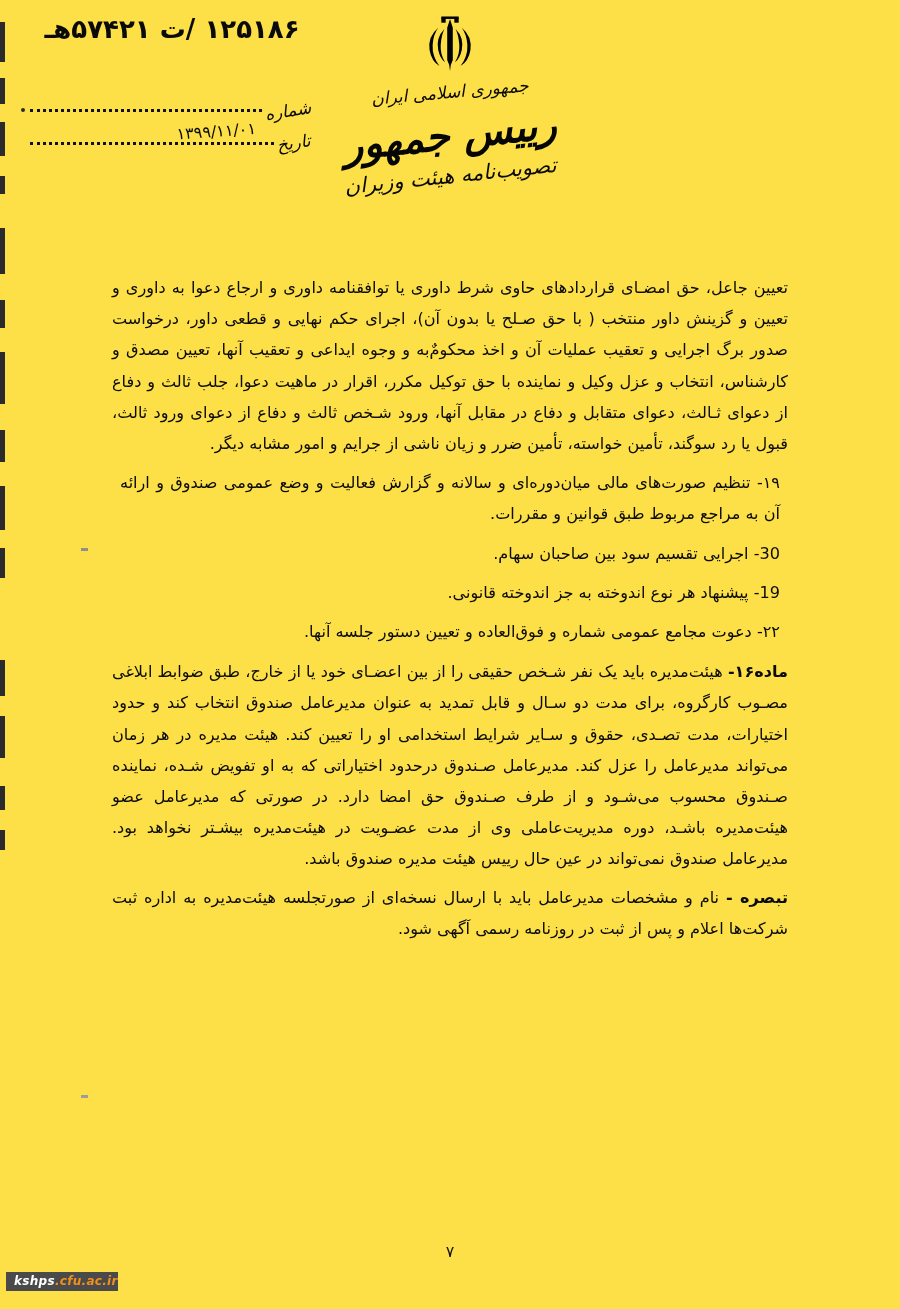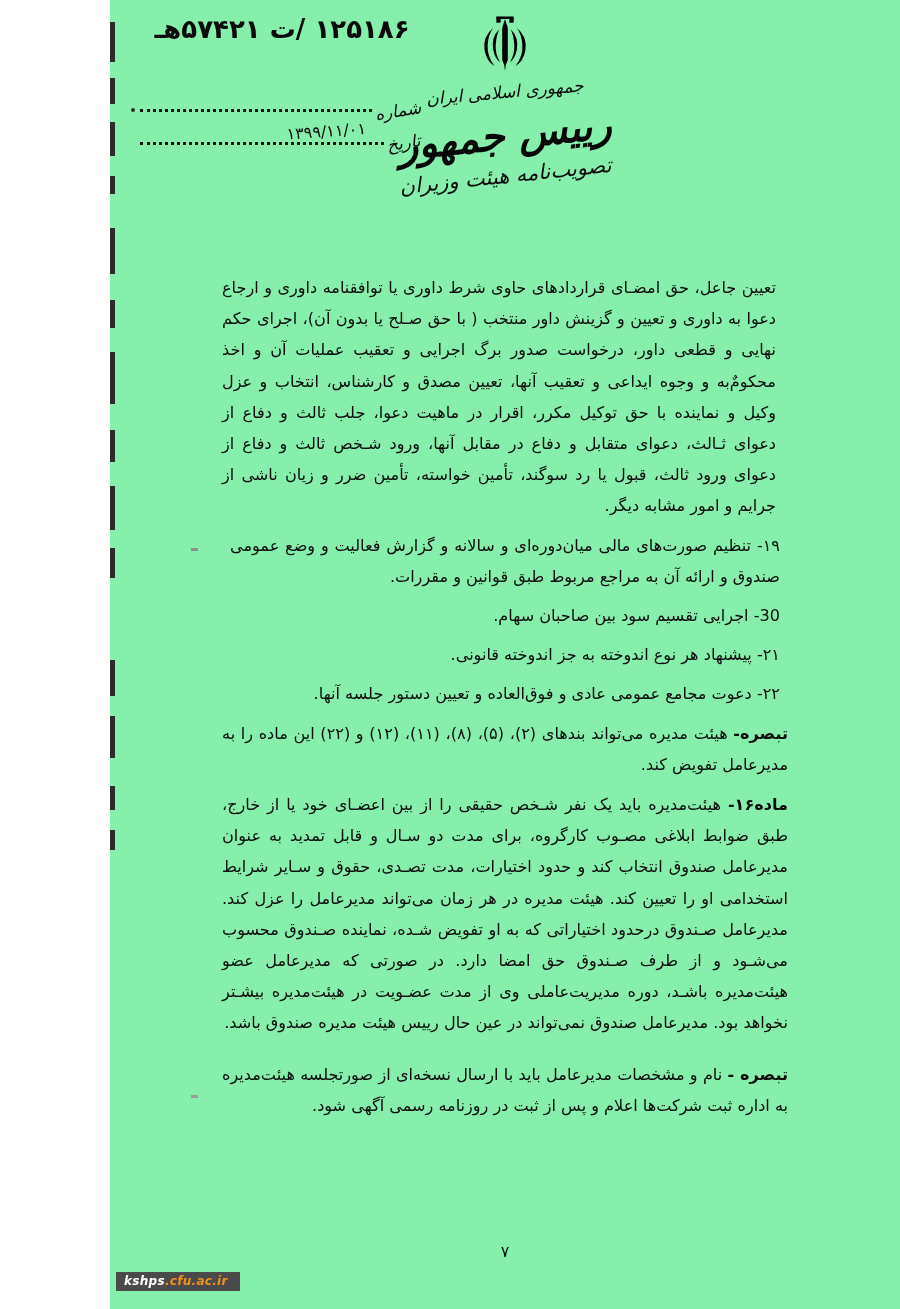--- a/index.html
+++ b/index.html
@@ -6,23 +6,23 @@
   html, body {
     margin: 0;
     padding: 0;
     background: #ffffff;
   }
   body {
     font-family: "DejaVu Sans", "Liberation Sans", sans-serif;
   }
   .page {
     position: relative;
-    width: 790px;
+    width: 900px;
     height: 1309px;
-    background: #86efac;
+    background: #fde047;
     overflow: hidden;
     box-sizing: border-box;
   }
 
   
   .edge-marks {
     position: absolute;
     left: 0;
     top: 0;
     width: 7px;
@@ -152,21 +152,21 @@
     top: 272px;
     right: 112px;
     left: 112px;
     direction: rtl;
     text-align: justify;
     color: #0b0b0b;
     font-size: 16.1px;
     line-height: 31.2px;
   }
   .para {
-    margin: 0 12px 0 0;
+    margin: 0 0 0 0;
     text-align: justify;
     text-align-last: right;
   }
   .para.just-all {
     text-align: justify;
   }
   .num-item {
     margin: 8px;
     text-align: justify;
     text-align-last: right;
@@ -182,21 +182,21 @@
     bottom: 48px;
     text-align: center;
     font-size: 16px;
     color: #111;
   }
   .watermark {
     position: absolute;
     left: 6px;
     bottom: 18px;
     background: #4a4a4a;
-    padding: 3px 12px 4px 8px;
+    padding: 3px 0 4px 8px;
     font-size: 12px;
     font-weight: 700;
     font-style: italic;
     letter-spacing: 0.3px;
     direction: ltr;
     white-space: nowrap;
     line-height: 1;
   }
   .wm-a { color: #ffffff; }
   .wm-b { color: #f0901e; }
@@ -294,43 +294,39 @@
       <span>۱۹-</span>
       <span>تنظیم صورت‌های مالی میان‌دوره‌ای و سالانه و گزارش فعالیت و وضع عمومی صندوق و ارائه آن به مراجع مربوط طبق قوانین و مقررات.</span>
     </p>
 
     <p class="num-item">
       <span>30-</span>
       <span>اجرایی تقسیم سود بین صاحبان سهام.</span>
     </p>
 
     <p class="num-item">
-      <span>۲۱-</span>
+      <span>19-</span>
       <span>پیشنهاد هر نوع اندوخته به جز اندوخته قانونی.</span>
     </p>
 
     <p class="num-item">
       <span>۲۲-</span>
-      <span>دعوت مجامع عمومی عادی و فوق‌العاده و تعیین دستور جلسه آنها.</span>
-    </p>
-
-
-
-
-    <p class="note-para">
-      <span class="lead">تبصره-</span>
-      <span>هیئت مدیره می‌تواند بندهای (۲)، (۵)، (۸)، (۱۱)، (۱۲) و (۲۲) این ماده را به مدیرعامل تفویض کند.</span>
-    </p>
+      <span>دعوت مجامع عمومی شماره و فوق‌العاده و تعیین دستور جلسه آنها.</span>
+    </p>
+
+
+
+
 
     <p class="note-para" style="margin-top:9px;">
       <span class="lead">ماده۱۶-</span>
       <span>هیئت‌مدیره باید یک نفر شـخص حقیقی را از بین اعضـای خود یا از خارج، طبق ضوابط ابلاغی مصـوب کارگروه، برای مدت دو سـال و قابل تمدید به عنوان مدیرعامل صندوق انتخاب کند و حدود اختیارات، مدت تصـدی، حقوق و سـایر شرایط استخدامی او را تعیین کند. هیئت مدیره در هر زمان می‌تواند مدیرعامل را عزل کند. مدیرعامل صـندوق درحدود اختیاراتی که به او تفویض شـده، نماینده صـندوق محسوب می‌شـود و از طرف صـندوق حق امضا دارد. در صورتی که مدیرعامل عضو هیئت‌مدیره باشـد، دوره مدیریت‌عاملی وی از مدت عضـویت در هیئت‌مدیره بیشـتر نخواهد بود. مدیرعامل صندوق نمی‌تواند در عین حال رییس هیئت مدیره صندوق باشد.</span>
     </p>
 
-    <p class="note-para" style="margin-top:20px;">
+    <p class="note-para" style="margin-top:7px;">
       <span class="lead">تبصره -</span>
       <span>نام و مشخصات مدیرعامل باید با ارسال نسخه‌ای از صورتجلسه هیئت‌مدیره به اداره ثبت شرکت‌ها اعلام و پس از ثبت در روزنامه رسمی آگهی شود.</span>
     </p>
 
   </div>
 
   <div class="page-number">۷</div>
 
   <div class="watermark">
     <span class="wm-a">kshps</span><span class="wm-b">.cfu.ac.ir</span>

